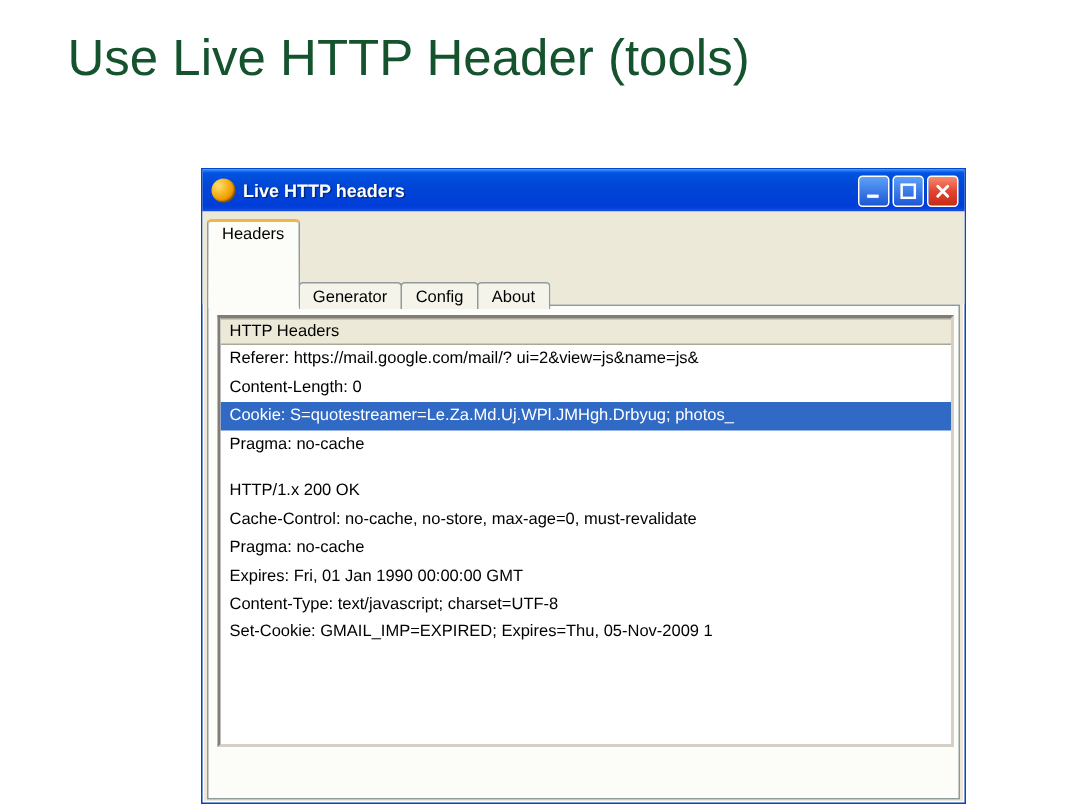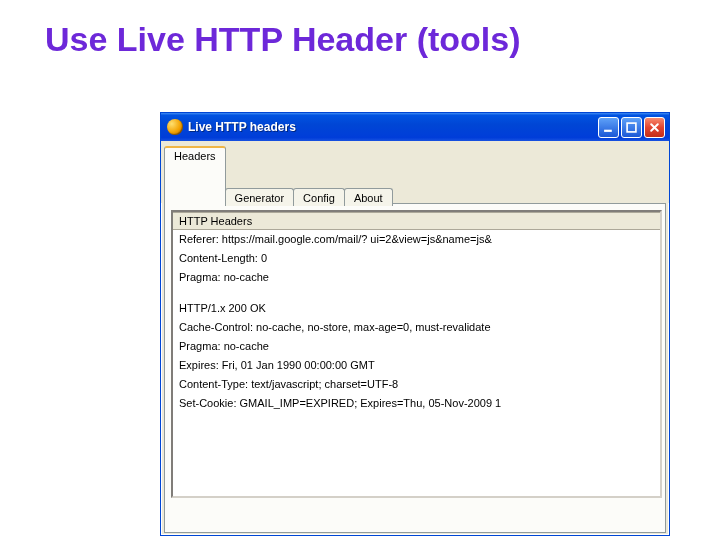--- a/index.html
+++ b/index.html
@@ -7,27 +7,27 @@
     margin: 0;
     padding: 0;
     width: 720px;
     height: 540px;
     background: #fff;
     font-family: Arial, Helvetica, sans-serif;
     overflow: hidden;
   }
   .slide-title {
     font-size: 34px;
-    font-weight: bold;
-    color: #6d28d9;
+    font-weight: normal;
+    color: #14532d;
     margin: 20px 0 28px 45px;
   }
   .window {
     position: absolute;
-    left: 160px;
+    left: 134px;
     top: 112px;
     width: 510px;
     border: 1px solid #0046d5;
     background: #ece9d8;
     font-family: Tahoma, "MS Sans Serif", sans-serif;
     font-size: 11px;
     box-shadow: 0 0 0 1px #fff inset;
   }
   .titlebar {
     height: 28px;
@@ -164,20 +164,21 @@
     <div class="tab inactive">Generator</div>
     <div class="tab inactive">Config</div>
     <div class="tab inactive">About</div>
   </div>
 
   <div class="panel">
     <div class="inner-box">
       <div class="section-head">HTTP Headers</div>
       <div class="line">Referer: https://mail.google.com/mail/? ui=2&amp;view=js&amp;name=js&amp;</div>
       <div class="line">Content-Length: 0</div>
+      <div class="line sel">Cookie: S=quotestreamer=Le.Za.Md.Uj.WPl.JMHgh.Drbyug; photos_</div>
       <div class="line">Pragma: no-cache</div>
       <div class="spacer"></div>
       <div class="line">HTTP/1.x 200 OK</div>
       <div class="line">Cache-Control: no-cache, no-store, max-age=0, must-revalidate</div>
       <div class="line">Pragma: no-cache</div>
       <div class="line">Expires: Fri, 01 Jan 1990 00:00:00 GMT</div>
       <div class="line">Content-Type: text/javascript; charset=UTF-8</div>
       <div class="line">Set-Cookie: GMAIL_IMP=EXPIRED; Expires=Thu, 05-Nov-2009 1</div>
     </div>
   </div>

